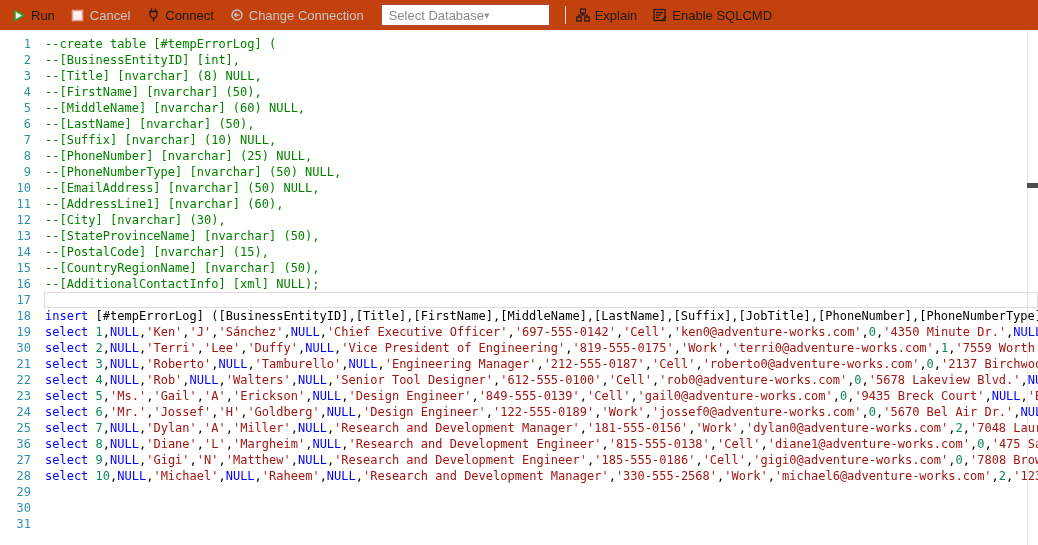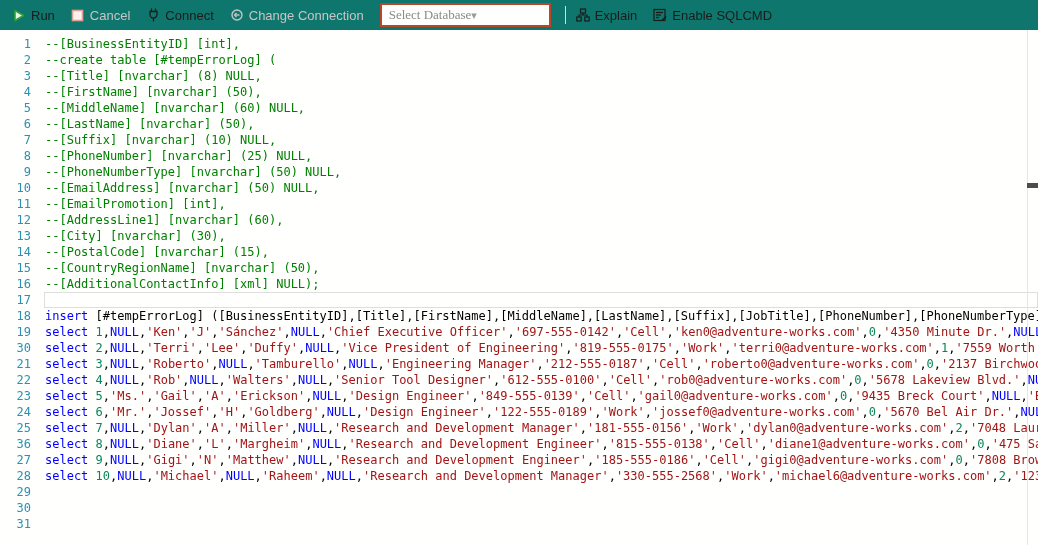--- a/index.html
+++ b/index.html
@@ -4,27 +4,27 @@
 <style>
   :root{
     --keyword:#0000ff; --string:#a31515; --comment:#008000; --number:#098658;
     --lineNumber:#2b91af; --dropdownBorder:#b7472a; --runGreen:#2fa32f;
     --cancelSalmon:#e2a198; --disabledText:#c6c6c6; --activeLineBorder:#dedede;
   }
   *{margin:0;padding:0;box-sizing:border-box;}
   html,body{width:1038px;height:545px;overflow:hidden;background:#fffffe;
     font-family:"Liberation Sans",sans-serif;}
   .toolbar{height:30px;display:flex;align-items:center;padding-left:12px;
-    font-size:13px;color:#1b1b1b;background:#0f766e;}
+    font-size:13px;color:#1b1b1b;background:#c2410c;}
   .tb-btn{display:flex;align-items:center;gap:5px;margin-right:16px;cursor:pointer;white-space:nowrap;}
   .tb-btn.disabled{color:var(--disabledText);cursor:default;}
   .tb-sep{width:1px;height:18px;background:#d9d9d9;margin:0 10px 0 2px;}
   .db-select{display:flex;align-items:center;justify-content:flex-start;
     width:171px;height:24px;border:2px solid var(--dropdownBorder);
-    padding:0 7px;color:#8a8a8a;font-size:13px;margin-right:12px;background:#fffffe;cursor:pointer;font-family:Liberation Serif, serif;}
+    padding:0 7px;color:#8a8a8a;font-size:13px;margin-right:12px;background:#fffffe;cursor:pointer;}
   .db-caret{color:#9a9a9a;font-size:11px;}
   .icon{display:inline-flex;align-items:center;justify-content:center;width:14px;height:14px;}
 
   .editor{position:relative;height:515px;display:flex;padding-top:6px;
     font-family:"DejaVu Sans Mono","Liberation Mono",monospace;font-size:12px;line-height:16px;}
   .gutter{width:38px;flex:none;text-align:right;padding-right:7px;color:var(--lineNumber);}
   .gutter .ln{height:16px;}
   .code{flex:1;overflow:hidden;padding-left:7px;color:#000;}
   .code-line{height:16px;white-space:pre;}
   .code-line.active{border:1px solid var(--activeLineBorder);margin-left:-1px;}
@@ -141,33 +141,33 @@
       <div class="ln">24</div>
       <div class="ln">25</div>
       <div class="ln">36</div>
       <div class="ln">27</div>
       <div class="ln">28</div>
       <div class="ln">29</div>
       <div class="ln">30</div>
       <div class="ln">31</div>
     </div>
   <div class="code">
+      <div class="code-line"><span class="tok-c">--create table [#tempErrorLog] (</span></div>
       <div class="code-line"><span class="tok-c">--[BusinessEntityID] [int],</span></div>
-      <div class="code-line"><span class="tok-c">--create table [#tempErrorLog] (</span></div>
       <div class="code-line"><span class="tok-c">--[Title] [nvarchar] (8) NULL,</span></div>
       <div class="code-line"><span class="tok-c">--[FirstName] [nvarchar] (50),</span></div>
       <div class="code-line"><span class="tok-c">--[MiddleName] [nvarchar] (60) NULL,</span></div>
       <div class="code-line"><span class="tok-c">--[LastName] [nvarchar] (50),</span></div>
       <div class="code-line"><span class="tok-c">--[Suffix] [nvarchar] (10) NULL,</span></div>
       <div class="code-line"><span class="tok-c">--[PhoneNumber] [nvarchar] (25) NULL,</span></div>
       <div class="code-line"><span class="tok-c">--[PhoneNumberType] [nvarchar] (50) NULL,</span></div>
       <div class="code-line"><span class="tok-c">--[EmailAddress] [nvarchar] (50) NULL,</span></div>
-      <div class="code-line"><span class="tok-c">--[EmailPromotion] [int],</span></div>
       <div class="code-line"><span class="tok-c">--[AddressLine1] [nvarchar] (60),</span></div>
       <div class="code-line"><span class="tok-c">--[City] [nvarchar] (30),</span></div>
+      <div class="code-line"><span class="tok-c">--[StateProvinceName] [nvarchar] (50),</span></div>
       <div class="code-line"><span class="tok-c">--[PostalCode] [nvarchar] (15),</span></div>
       <div class="code-line"><span class="tok-c">--[CountryRegionName] [nvarchar] (50),</span></div>
       <div class="code-line"><span class="tok-c">--[AdditionalContactInfo] [xml] NULL);</span></div>
       <div class="code-line active">&nbsp;</div>
       <div class="code-line"><span class="tok-k">insert</span> [#tempErrorLog] ([BusinessEntityID],[Title],[FirstName],[MiddleName],[LastName],[Suffix],[JobTitle],[PhoneNumber],[PhoneNumberType],[EmailAddress],</div>
       <div class="code-line"><span class="tok-k">select</span> <span class="tok-n">1</span>,<span class="tok-k">NULL</span>,<span class="tok-s">'Ken'</span>,<span class="tok-s">'J'</span>,<span class="tok-s">'Sánchez'</span>,<span class="tok-k">NULL</span>,<span class="tok-s">'Chief Executive Officer'</span>,<span class="tok-s">'697-555-0142'</span>,<span class="tok-s">'Cell'</span>,<span class="tok-s">'ken0@adventure-works.com'</span>,<span class="tok-n">0</span>,<span class="tok-s">'4350 Minute Dr.'</span>,<span class="tok-k">NULL</span>,</div>
       <div class="code-line"><span class="tok-k">select</span> <span class="tok-n">2</span>,<span class="tok-k">NULL</span>,<span class="tok-s">'Terri'</span>,<span class="tok-s">'Lee'</span>,<span class="tok-s">'Duffy'</span>,<span class="tok-k">NULL</span>,<span class="tok-s">'Vice President of Engineering'</span>,<span class="tok-s">'819-555-0175'</span>,<span class="tok-s">'Work'</span>,<span class="tok-s">'terri0@adventure-works.com'</span>,<span class="tok-n">1</span>,<span class="tok-s">'7559 Worth Ct.'</span>,,</div>
       <div class="code-line"><span class="tok-k">select</span> <span class="tok-n">3</span>,<span class="tok-k">NULL</span>,<span class="tok-s">'Roberto'</span>,<span class="tok-k">NULL</span>,<span class="tok-s">'Tamburello'</span>,<span class="tok-k">NULL</span>,<span class="tok-s">'Engineering Manager'</span>,<span class="tok-s">'212-555-0187'</span>,<span class="tok-s">'Cell'</span>,<span class="tok-s">'roberto0@adventure-works.com'</span>,<span class="tok-n">0</span>,<span class="tok-s">'2137 Birchwood Court'</span>,,'Re</div>
       <div class="code-line"><span class="tok-k">select</span> <span class="tok-n">4</span>,<span class="tok-k">NULL</span>,<span class="tok-s">'Rob'</span>,<span class="tok-k">NULL</span>,<span class="tok-s">'Walters'</span>,<span class="tok-k">NULL</span>,<span class="tok-s">'Senior Tool Designer'</span>,<span class="tok-s">'612-555-0100'</span>,<span class="tok-s">'Cell'</span>,<span class="tok-s">'rob0@adventure-works.com'</span>,<span class="tok-n">0</span>,<span class="tok-s">'5678 Lakeview Blvd.'</span>,<span class="tok-k">NULL</span>,,</div>
       <div class="code-line"><span class="tok-k">select</span> <span class="tok-n">5</span>,<span class="tok-s">'Ms.'</span>,<span class="tok-s">'Gail'</span>,<span class="tok-s">'A'</span>,<span class="tok-s">'Erickson'</span>,<span class="tok-k">NULL</span>,<span class="tok-s">'Design Engineer'</span>,<span class="tok-s">'849-555-0139'</span>,<span class="tok-s">'Cell'</span>,<span class="tok-s">'gail0@adventure-works.com'</span>,<span class="tok-n">0</span>,<span class="tok-s">'9435 Breck Court'</span>,<span class="tok-k">NULL</span>,<span class="tok-s">'Bellevue'</span>,'Washing</div>

